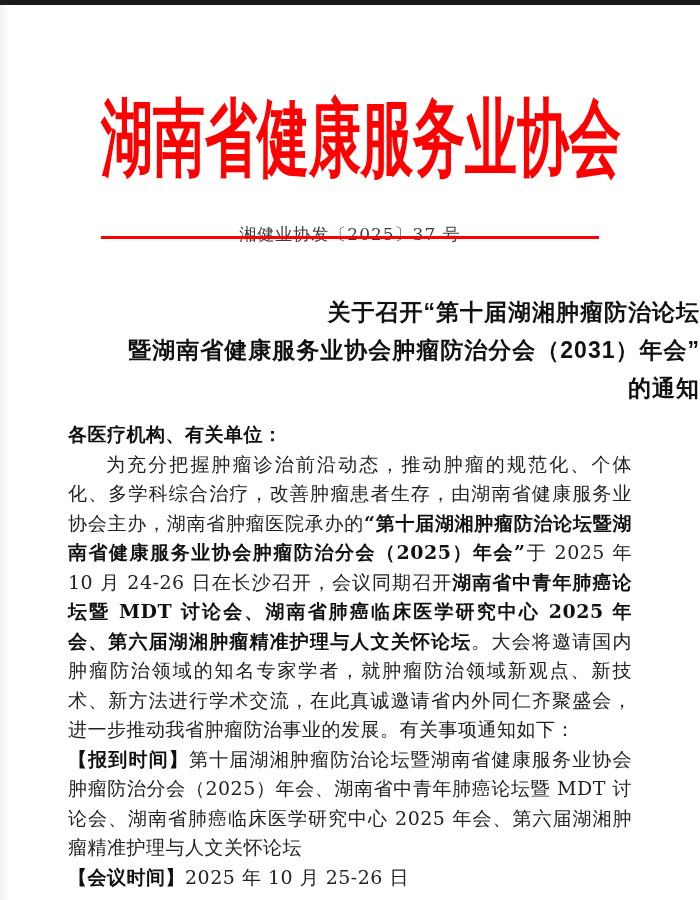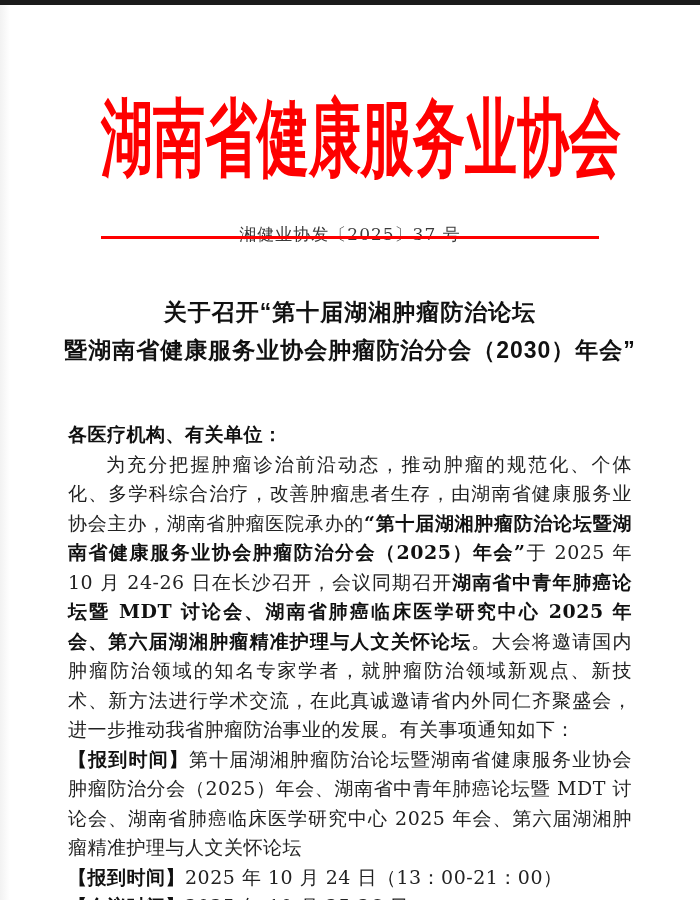--- a/index.html
+++ b/index.html
@@ -56,21 +56,21 @@
     left: 50%;
     transform: translateX(-50%);
     width: 498px;
     height: 3px;
     background: #ff0000;
   }
   .notice-title {
     position: absolute;
     top: 293px; left: 0;
     width: 100%;
-    text-align: center;
+    text-align: right;
     font-weight: bold;
     color: #111;
     font-size: 23px;
     line-height: 38px;
     font-family: "Liberation Sans", "DejaVu Sans", sans-serif;
     letter-spacing: 1px;
   }
   .body-text {
     position: absolute;
     top: 420px;
@@ -108,30 +108,30 @@
   <div class="org-title-wrap">
     <div class="org-title">湖南省健康服务业协会</div>
   </div>
 
   <div class="doc-number">湘健业协发〔2025〕37 号</div>
 
   <div class="red-rule"></div>
 
   <div class="notice-title">
     <div>关于召开“第十届湖湘肿瘤防治论坛</div>
-    <div>暨湖南省健康服务业协会肿瘤防治分会（2030）年会”</div>
+    <div>暨湖南省健康服务业协会肿瘤防治分会（2031）年会”</div>
+    <div>的通知</div>
   </div>
 
   <div class="body-text">
 
     <p class="salutation">各医疗机构、有关单位：</p>
 
     <p class="para-indent"><span>为充分把握肿瘤诊治前沿动态，推动肿瘤的规范化、个体化、多学科综合治疗，改善肿瘤患者生存，由湖南省健康服务业协会主办，湖南省肿瘤医院承办的</span><span class="seg-bold">“第十届湖湘肿瘤防治论坛暨湖南省健康服务业协会肿瘤防治分会（2025）年会”</span><span>于 2025 年 10 月 24-26 日在长沙召开，会议同期召开</span><span class="seg-bold">湖南省中青年肺癌论坛暨 MDT 讨论会、湖南省肺癌临床医学研究中心 2025 年会、第六届湖湘肿瘤精准护理与人文关怀论坛</span><span>。大会将邀请国内肿瘤防治领域的知名专家学者，就肿瘤防治领域新观点、新技术、新方法进行学术交流，在此真诚邀请省内外同仁齐聚盛会，进一步推动我省肿瘤防治事业的发展。有关事项通知如下：</span></p>
 
     <p><span class="item-label">【报到时间】</span><span>第十届湖湘肿瘤防治论坛暨湖南省健康服务业协会肿瘤防治分会（2025）年会、湖南省中青年肺癌论坛暨 MDT 讨论会、湖南省肺癌临床医学研究中心 2025 年会、第六届湖湘肿瘤精准护理与人文关怀论坛</span></p>
 
-    <p><span class="item-label">【报到时间】</span><span>2025 年 10 月 24 日（13：00-21：00）</span></p>
 
     <p><span class="item-label">【会议时间】</span><span>2025 年 10 月 25-26 日</span></p>
 
   </div>
 
 </div>
 
 </body></html>

